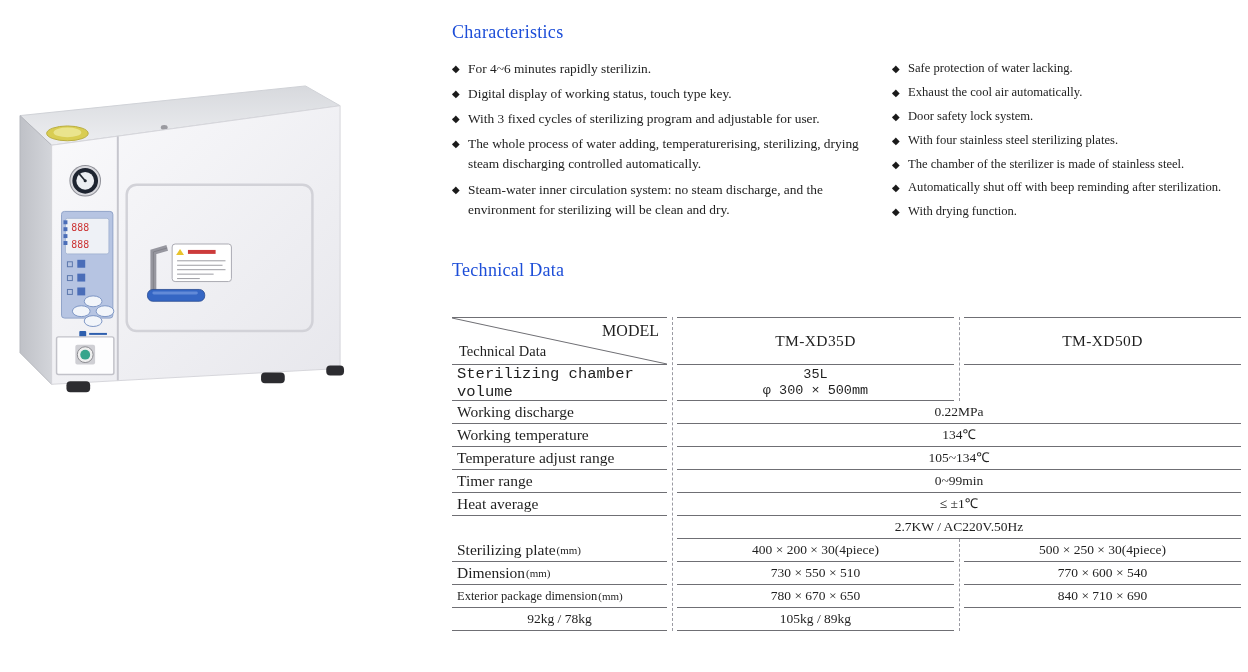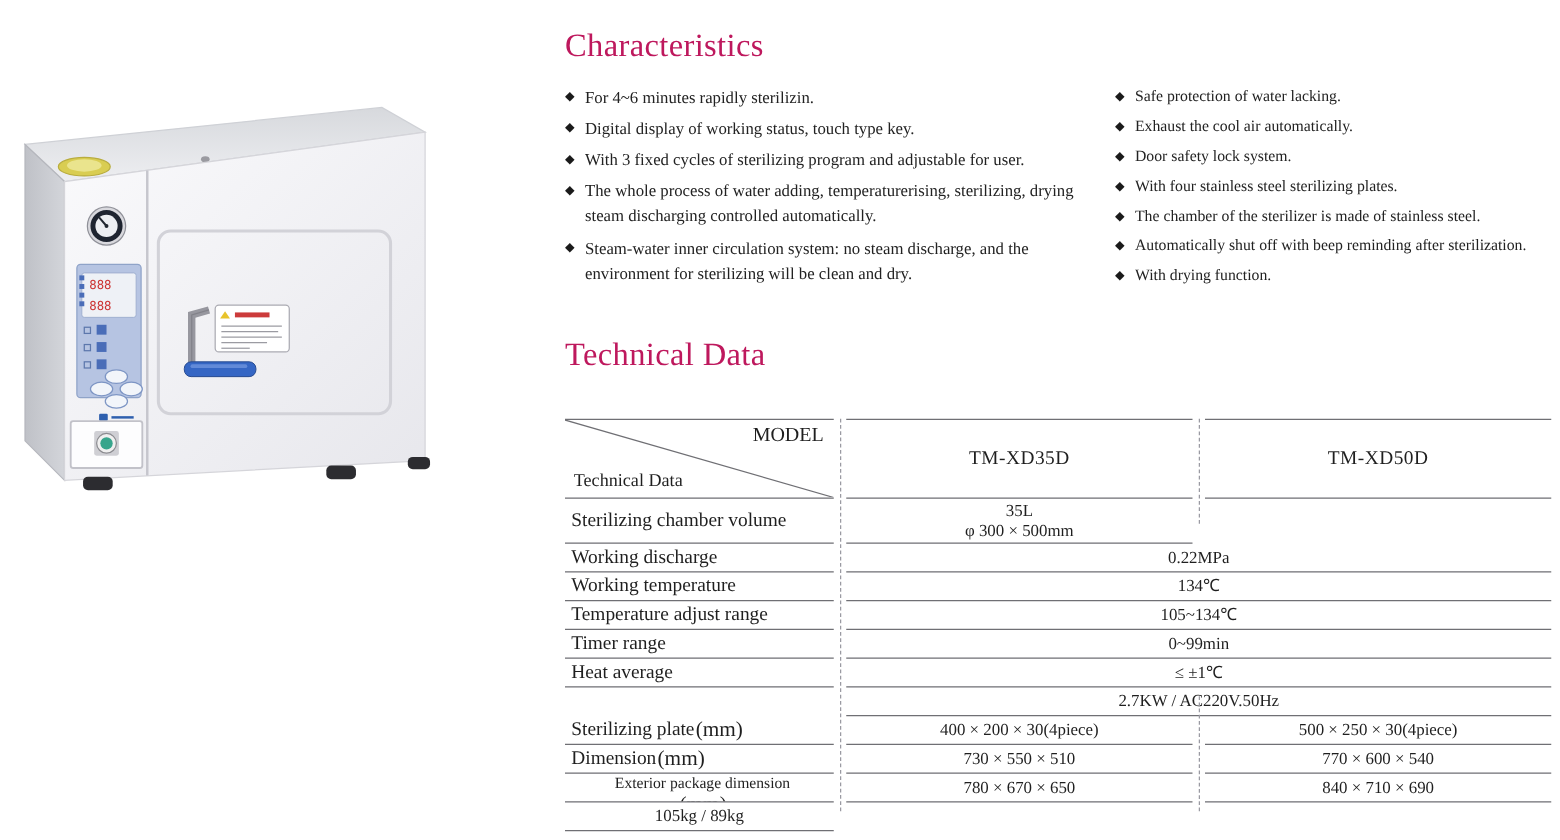--- a/index.html
+++ b/index.html
@@ -7,45 +7,45 @@
     width:1248px;height:672px;position:relative;overflow:hidden;
     background:#ffffff;
     font-family:"Liberation Serif", serif;
     color:#222;
   }
   
   .product{position:absolute;left:16px;top:82px;width:336px;height:326px;}
   
   .content{position:absolute;left:452px;top:22px;width:796px;}
   h1.section{
-    font-size:26px;font-weight:normal;color:#be185d;margin:0;
+    font-size:18px;font-weight:normal;color:#1d4ed8;margin:0;
     letter-spacing:0.3px;
   }
   .bullet-cols{display:flex;margin-top:16px;}
   ul.blist{list-style:none;margin:0;padding:0;}
   ul.blist li{display:flex;margin-bottom:5px;line-height:1.5;}
   ul.blist .bullet{flex:0 0 16px;font-size:10px;padding-top:2px;color:#1a1a1a;}
   ul.blist .btext{flex:1;}
   #bullets-left{width:440px;font-size:13.4px;}
   #bullets-right{flex:1;font-size:12.6px;}
   h1#tech-title{margin-top:34px;}
   
   .ttable{position:relative;width:789px;margin-top:16px;}
   .trow{display:grid;grid-template-columns:215px 277px 277px;column-gap:10px;height:23px;}
-  .trow.header{height:64px;margin-top:36px;}
-  .trow.tall{height:36px;}
+  .trow.header{height:48px;margin-top:36px;}
+  .trow.tall{height:36px;font-family:Liberation Mono, monospace;}
   .cell{
     border-bottom:1px solid #6f6f74;
     display:flex;align-items:center;justify-content:center;
     font-size:13.5px;color:#1f1f1f;overflow:hidden;
   }
   .header .cell{border-top:1px solid #6f6f74;}
   .cell.label{justify-content:flex-start;padding-left:5px;font-size:15.5px;}
-  .cell.label.small{font-size:12.5px;flex-direction:column;}
-  .cell .sfx{font-size:17px;padding-left:1px;}
+  .cell.label.small{font-size:12.5px;}
+  .cell .sfx{font-size:11px;padding-left:1px;}
   .cell.val{text-align:center;white-space:pre-line;line-height:1.2;}
   .cell.merged{grid-column:2 / 4;}
   .corner{position:relative;}
   .corner svg.diag{position:absolute;inset:0;width:100%;height:100%;}
   .corner .c-top{position:absolute;top:4px;right:8px;font-size:16px;}
   .corner .c-bot{position:absolute;bottom:4px;left:7px;font-size:14.5px;}
   .colhead{font-size:15.5px;letter-spacing:0.4px;}
   .vsep{position:absolute;width:0;border-left:1px dashed #9a9aa2;}
   #vsep1{left:220px;top:0;height:314px;}
   #vsep2a{left:507px;top:0;height:84px;}
@@ -295,20 +295,21 @@
         </div>
         <div class="trow">
           <div class="cell label small">
             <span>Exterior package dimension</span>
             <span class="sfx">(mm)</span>
           </div>
           <div class="cell val">780 × 670 × 650</div>
           <div class="cell val">840 × 710 × 690</div>
         </div>
         <div class="trow">
+          <div class="cell val">92kg / 78kg</div>
           <div class="cell val">105kg / 89kg</div>
         </div>
       </div>
     <div class="vsep" id="vsep1"></div>
     <div class="vsep" id="vsep2a"></div>
     <div class="vsep" id="vsep2b"></div>
   </div>
 
 </div>
 

